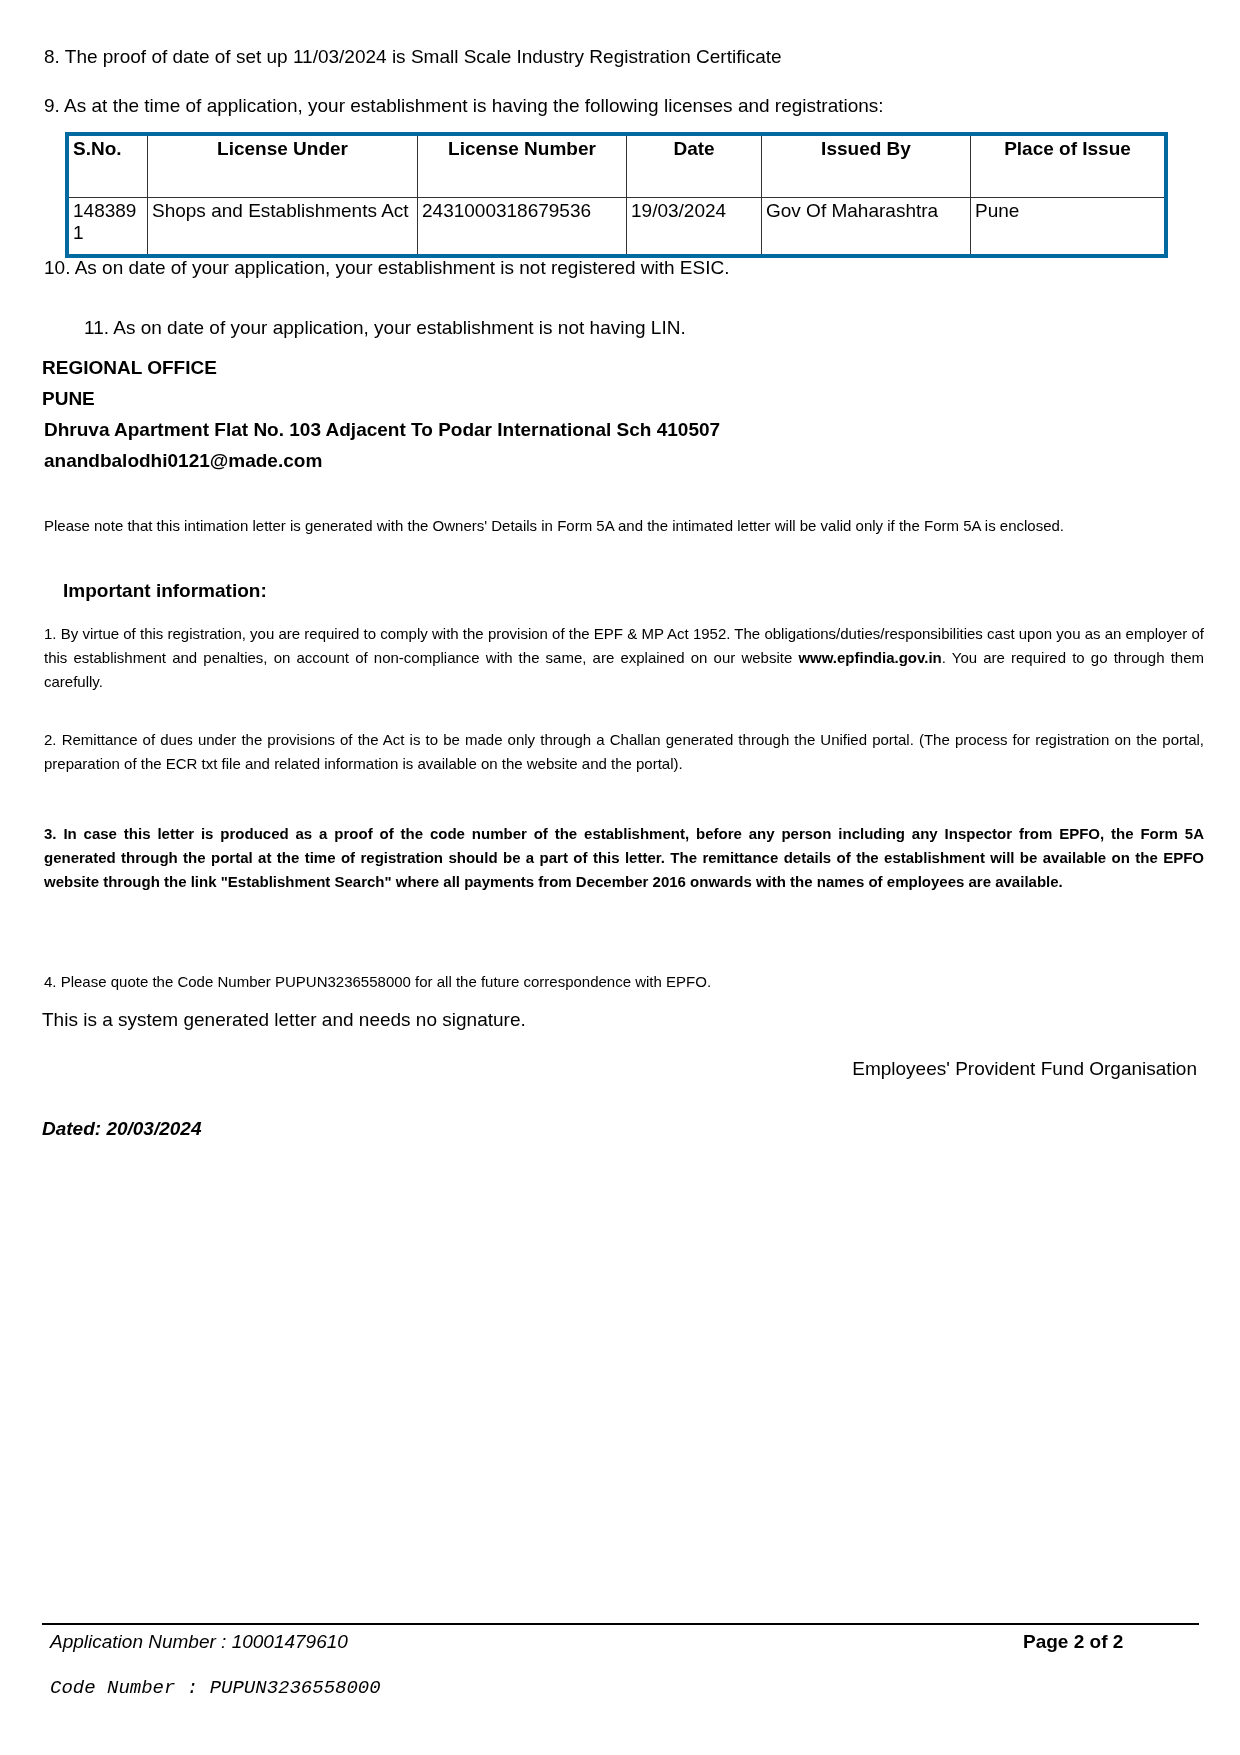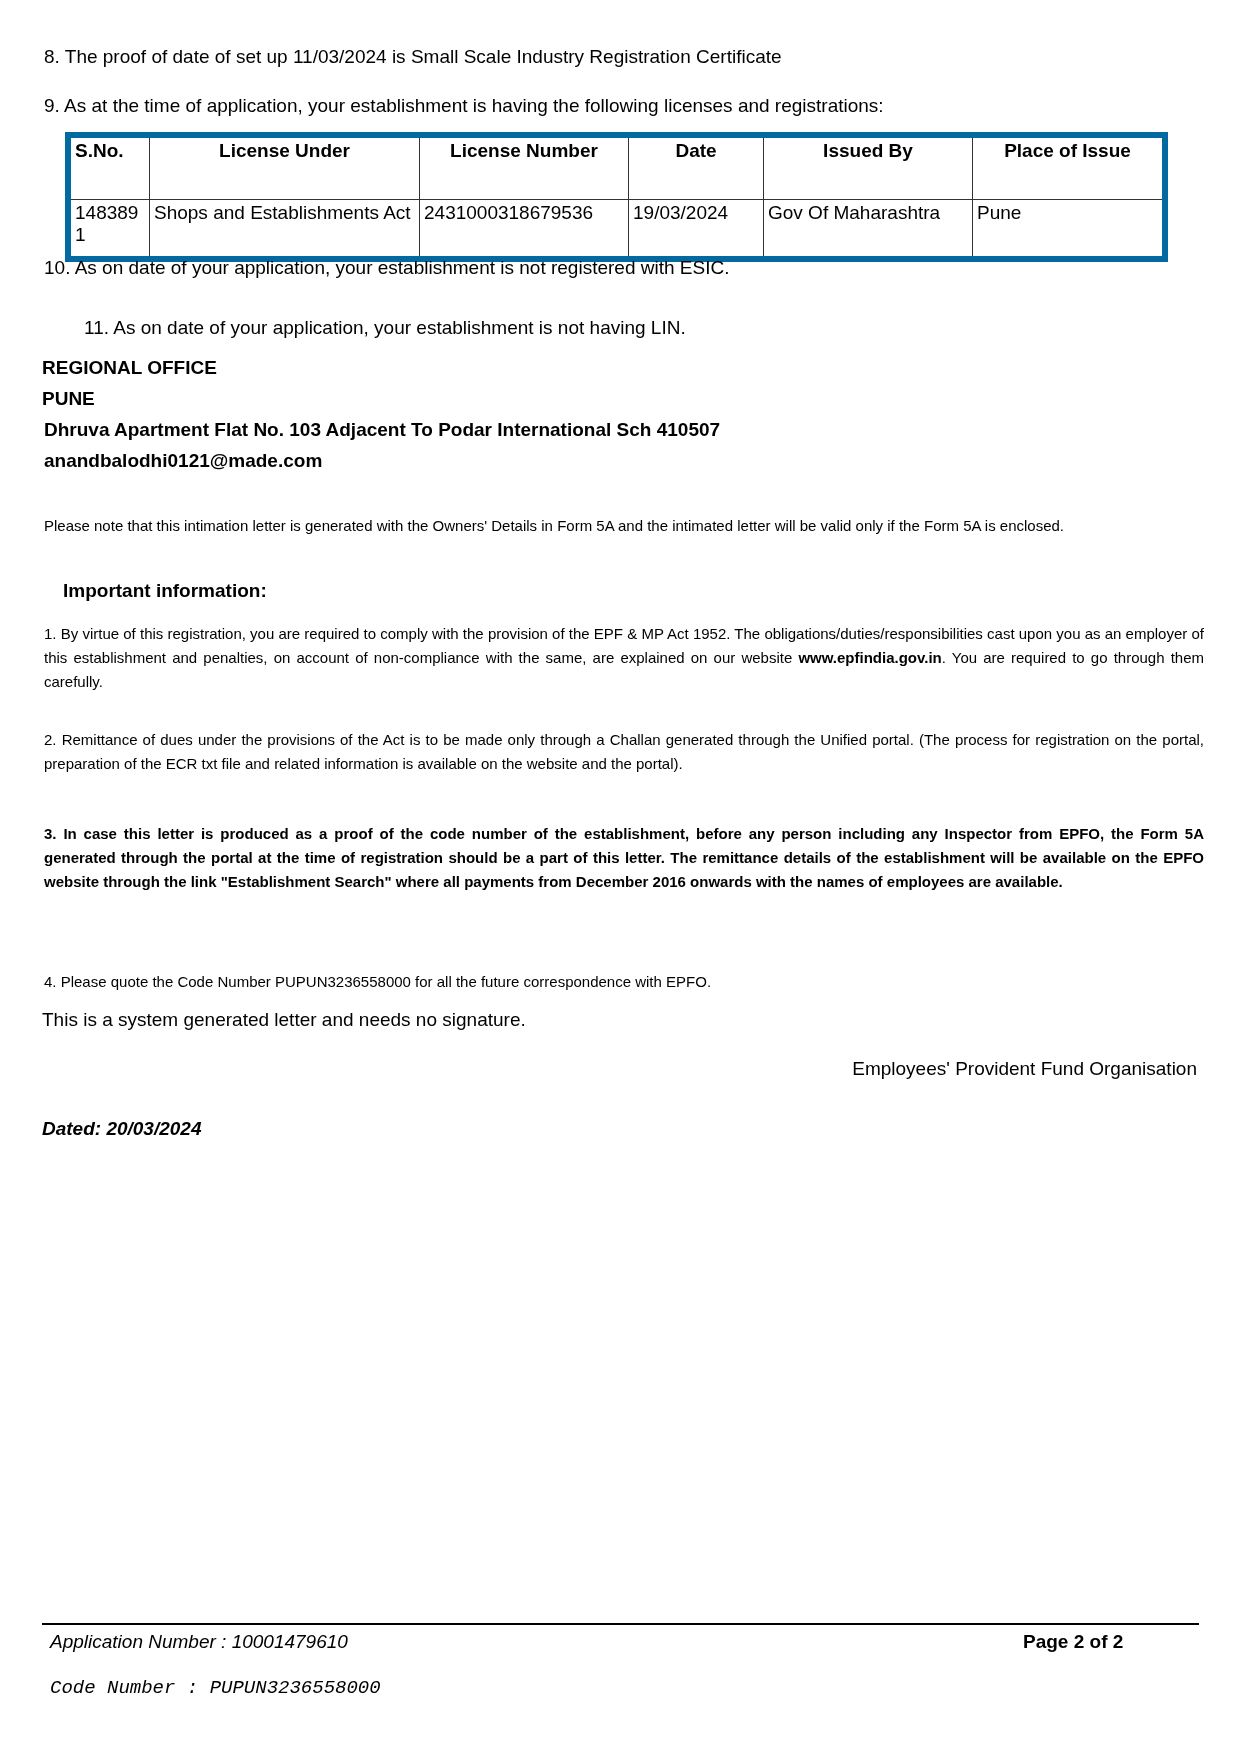--- a/index.html
+++ b/index.html
@@ -12,21 +12,21 @@
     .line { line-height: 22px; }
     .bold { font-weight: bold; }
     .italic { font-style: italic; }
     .para {
       position: absolute; left: 44px; width: 1160px;
       text-align: justify; line-height: 24px; font-size: 15px;
     }
     table.lic {
       position: absolute; left: 65px; top: 132px; width: 1103px;
       border-collapse: collapse; font-size: 19px;
-      border: 6px solid #0369a1;
+      border: 4px solid #0369a1;
     }
     table.lic th, table.lic td {
       border: 1px solid #333; vertical-align: top;
       padding: 2px 4px; line-height: 22px;
     }
     table.lic th { height: 57px; font-weight: bold; text-align: center; }
     table.lic th.left { text-align: left; }
     table.lic td { height: 52px; text-align: left; }
     .footer-rule {
       position: absolute; left: 42px; top: 1623px; width: 1157px;

